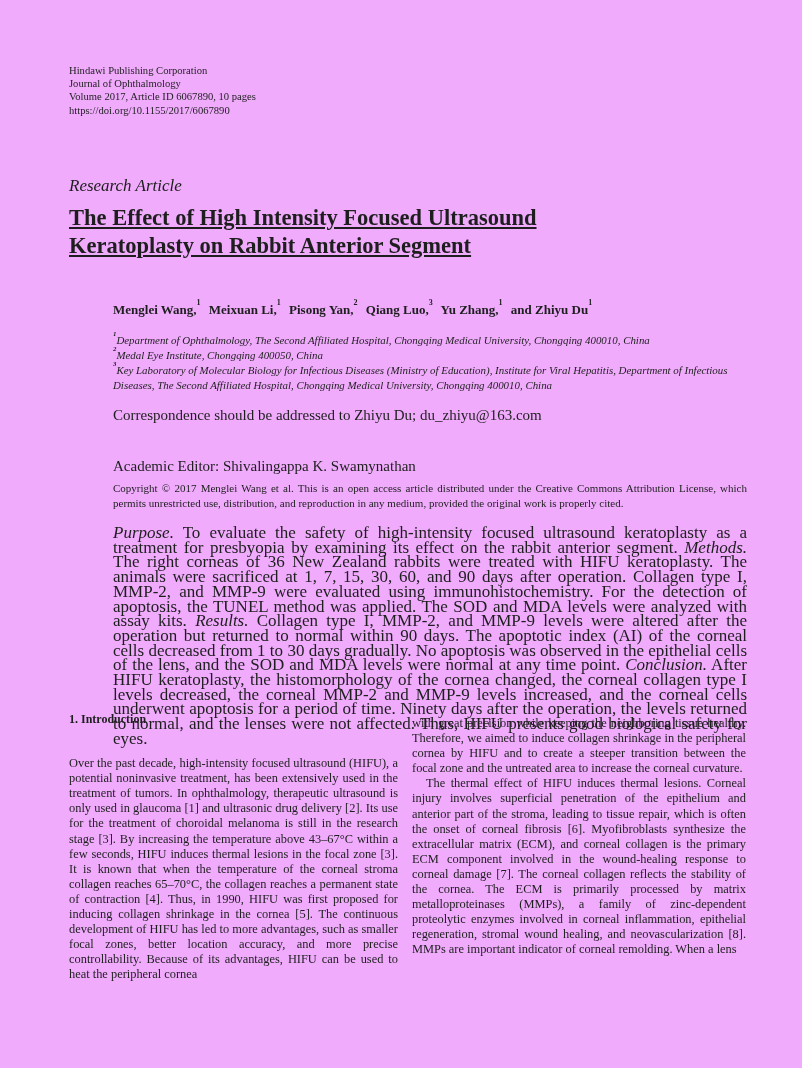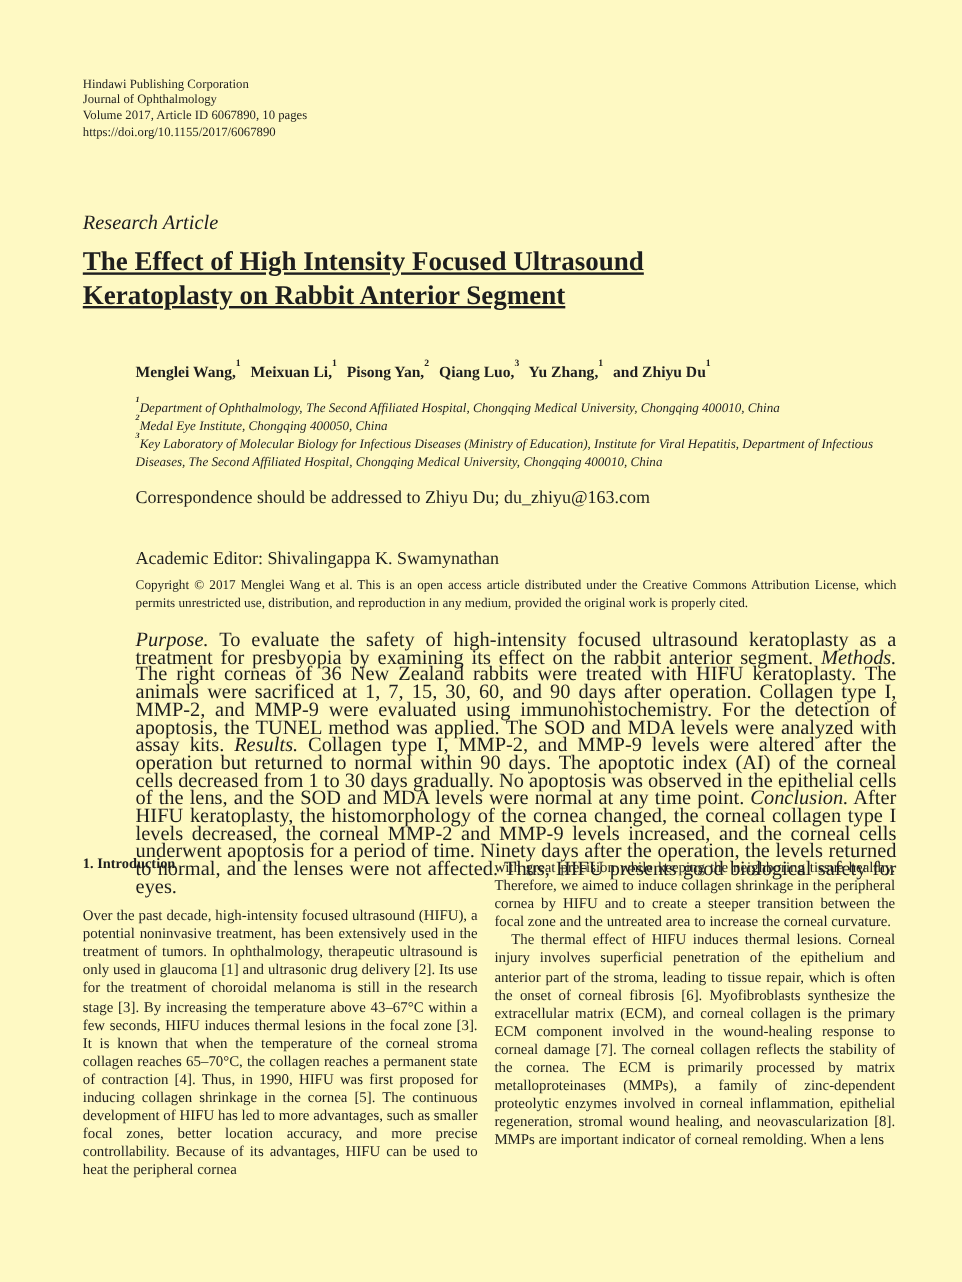--- a/index.html
+++ b/index.html
@@ -1,19 +1,19 @@
 <!DOCTYPE html>
 <html><head>
 <meta charset="utf-8">
 <style>
   html,body{margin:0;padding:0;background:#e8e8e8;}
   .page{
     position:relative;
     width:802px;height:1068px;
-    background:#fef9c3;
+    background:#f0abfc;
     margin:0 auto;
     font-family:"Liberation Serif","DejaVu Serif",serif;
     color:#1e1e1e;
     overflow:hidden;
   }
   .abs{position:absolute;}
   
   .header-block{left:69px;top:64px;font-size:10.6px;line-height:13.2px;}
   
   .logo-block{left:661px;top:60px;width:88px;text-align:center;}

